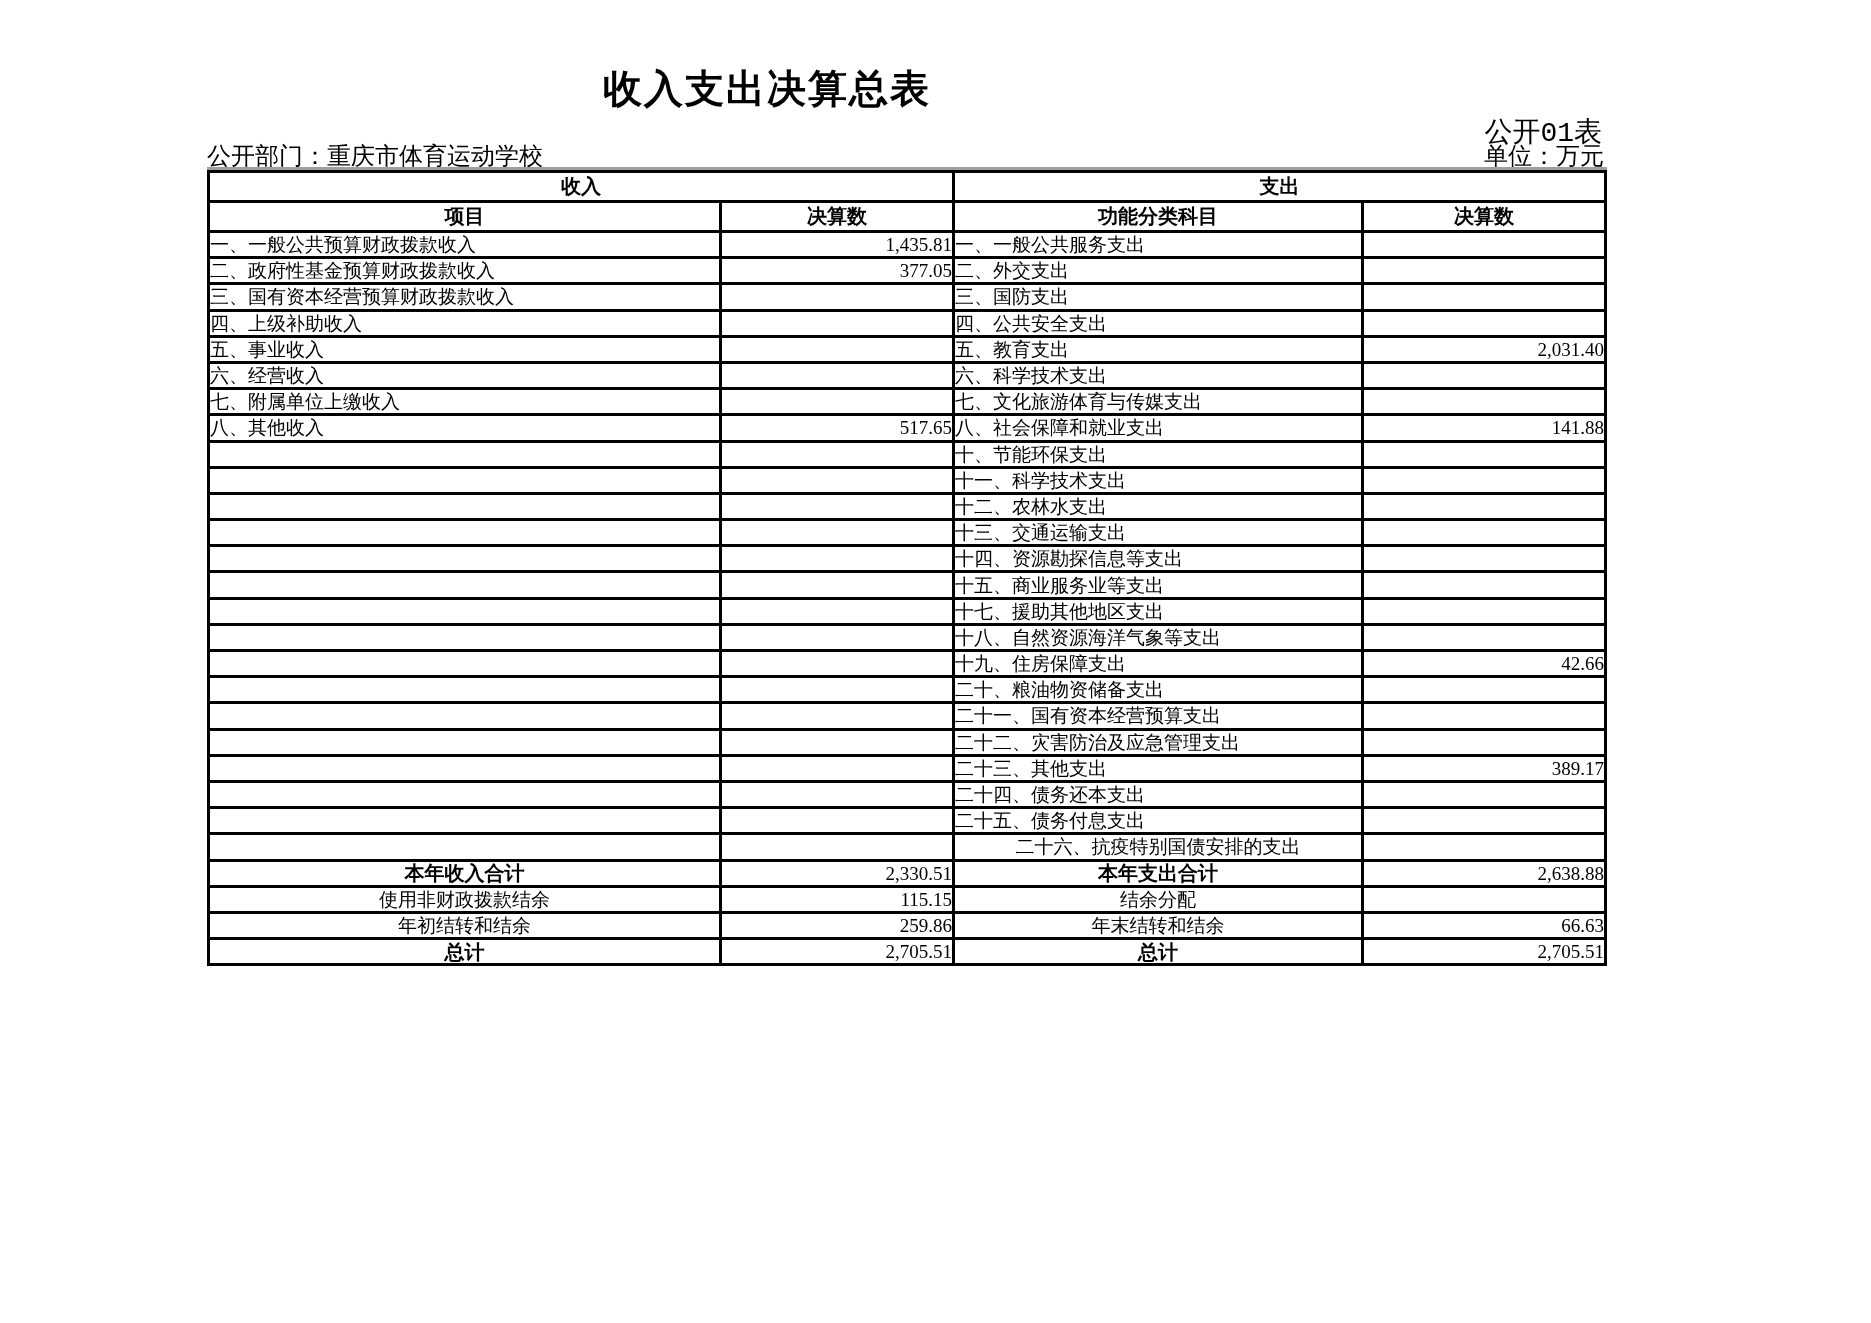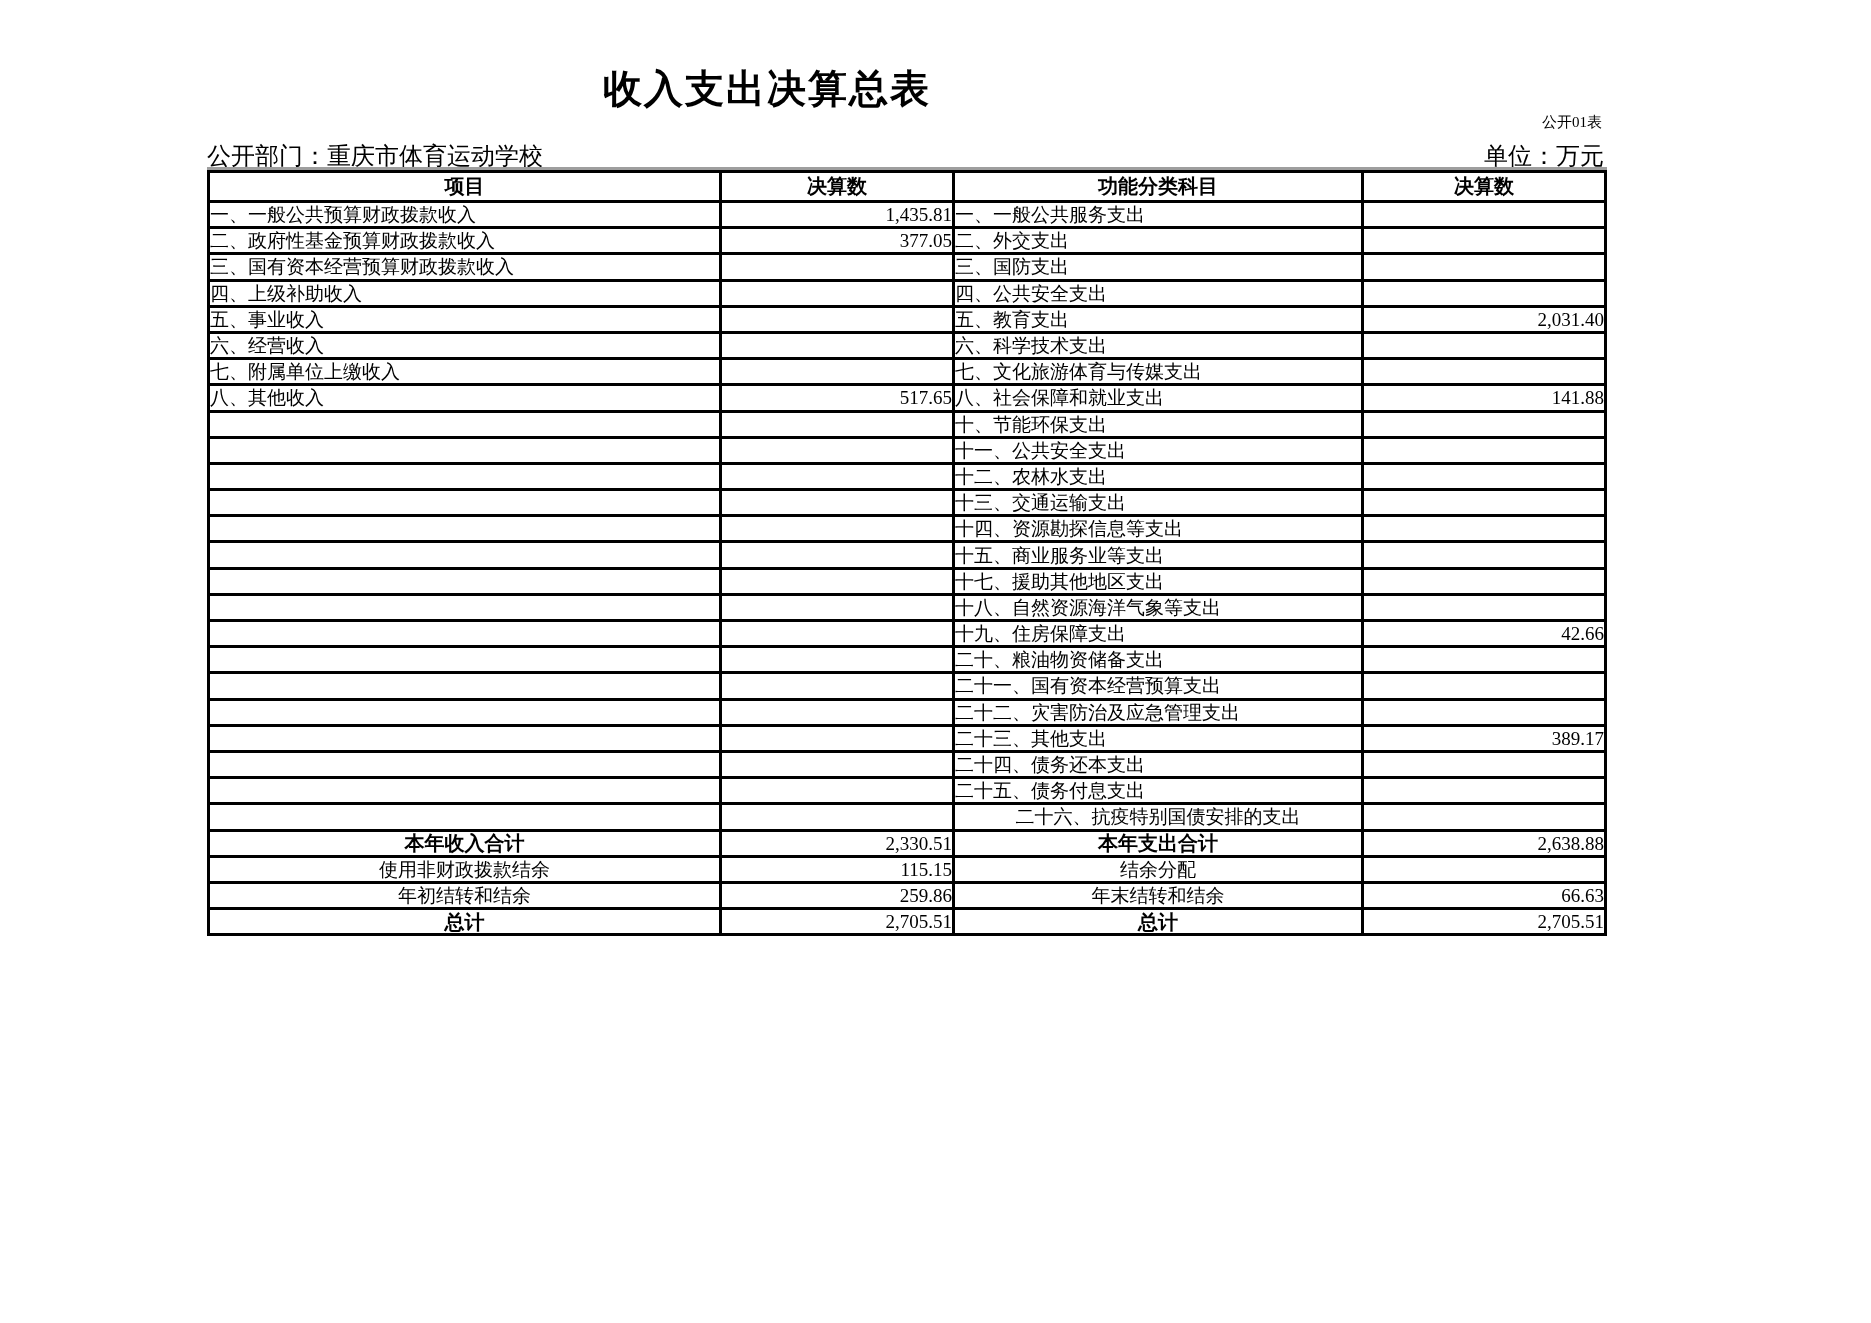--- a/index.html
+++ b/index.html
@@ -6,21 +6,21 @@
   body{
     width:1871px;height:1323px;background:#ffffff;overflow:hidden;position:relative;
     font-family:"Liberation Serif","DejaVu Serif",serif;color:#000;
   }
   .page{position:absolute;left:207px;top:0;width:1397px;height:1323px;}
   .title{
     position:absolute;left:396px;top:62px;
     font-family:"Liberation Sans","DejaVu Sans",sans-serif;
     font-weight:bold;font-size:39px;letter-spacing:2px;white-space:nowrap;
   }
-  .table-code{position:absolute;top:113px;right:2px;font-size:15px;white-space:nowrap;}
+  .table-code{position:absolute;top:113px;right:2px;font-size:28px;white-space:nowrap;font-family:Liberation Mono, monospace;}
   .meta-row{position:absolute;top:140px;left:0;width:100%;display:flex;justify-content:space-between;font-size:24px;}
   .meta-row span{white-space:nowrap;}
   table.summary{
     position:absolute;top:170px;left:0;width:1397px;
     border-collapse:collapse;table-layout:fixed;
     box-shadow:0 -3px 0 #9e9e9e;
   }
   table.summary th, table.summary td{
     border:3px solid #000;padding:0;overflow:hidden;white-space:nowrap;
   }
@@ -50,20 +50,24 @@
 
   <table class="summary">
     <colgroup>
       <col style="width:512px">
       <col style="width:233px">
       <col style="width:409px">
       <col style="width:243px">
     </colgroup>
     <thead>
       <tr>
+        <th colspan="2">收入</th>
+        <th colspan="2">支出</th>
+      </tr>
+      <tr>
         <th>项目</th>
         <th>决算数</th>
         <th>功能分类科目</th>
         <th>决算数</th>
       </tr>
     </thead>
     <tbody id="rows-body">
         <tr>
           <td class="item">一、一般公共预算财政拨款收入</td>
           <td class="value">1,435.81</td>
@@ -114,21 +118,21 @@
         </tr>
         <tr>
           <td class="item"></td>
           <td class="value"></td>
           <td class="item">十、节能环保支出</td>
           <td class="value"></td>
         </tr>
         <tr>
           <td class="item"></td>
           <td class="value"></td>
-          <td class="item">十一、公共安全支出</td>
+          <td class="item">十一、科学技术支出</td>
           <td class="value"></td>
         </tr>
         <tr>
           <td class="item"></td>
           <td class="value"></td>
           <td class="item">十二、农林水支出</td>
           <td class="value"></td>
         </tr>
         <tr>
           <td class="item"></td>

